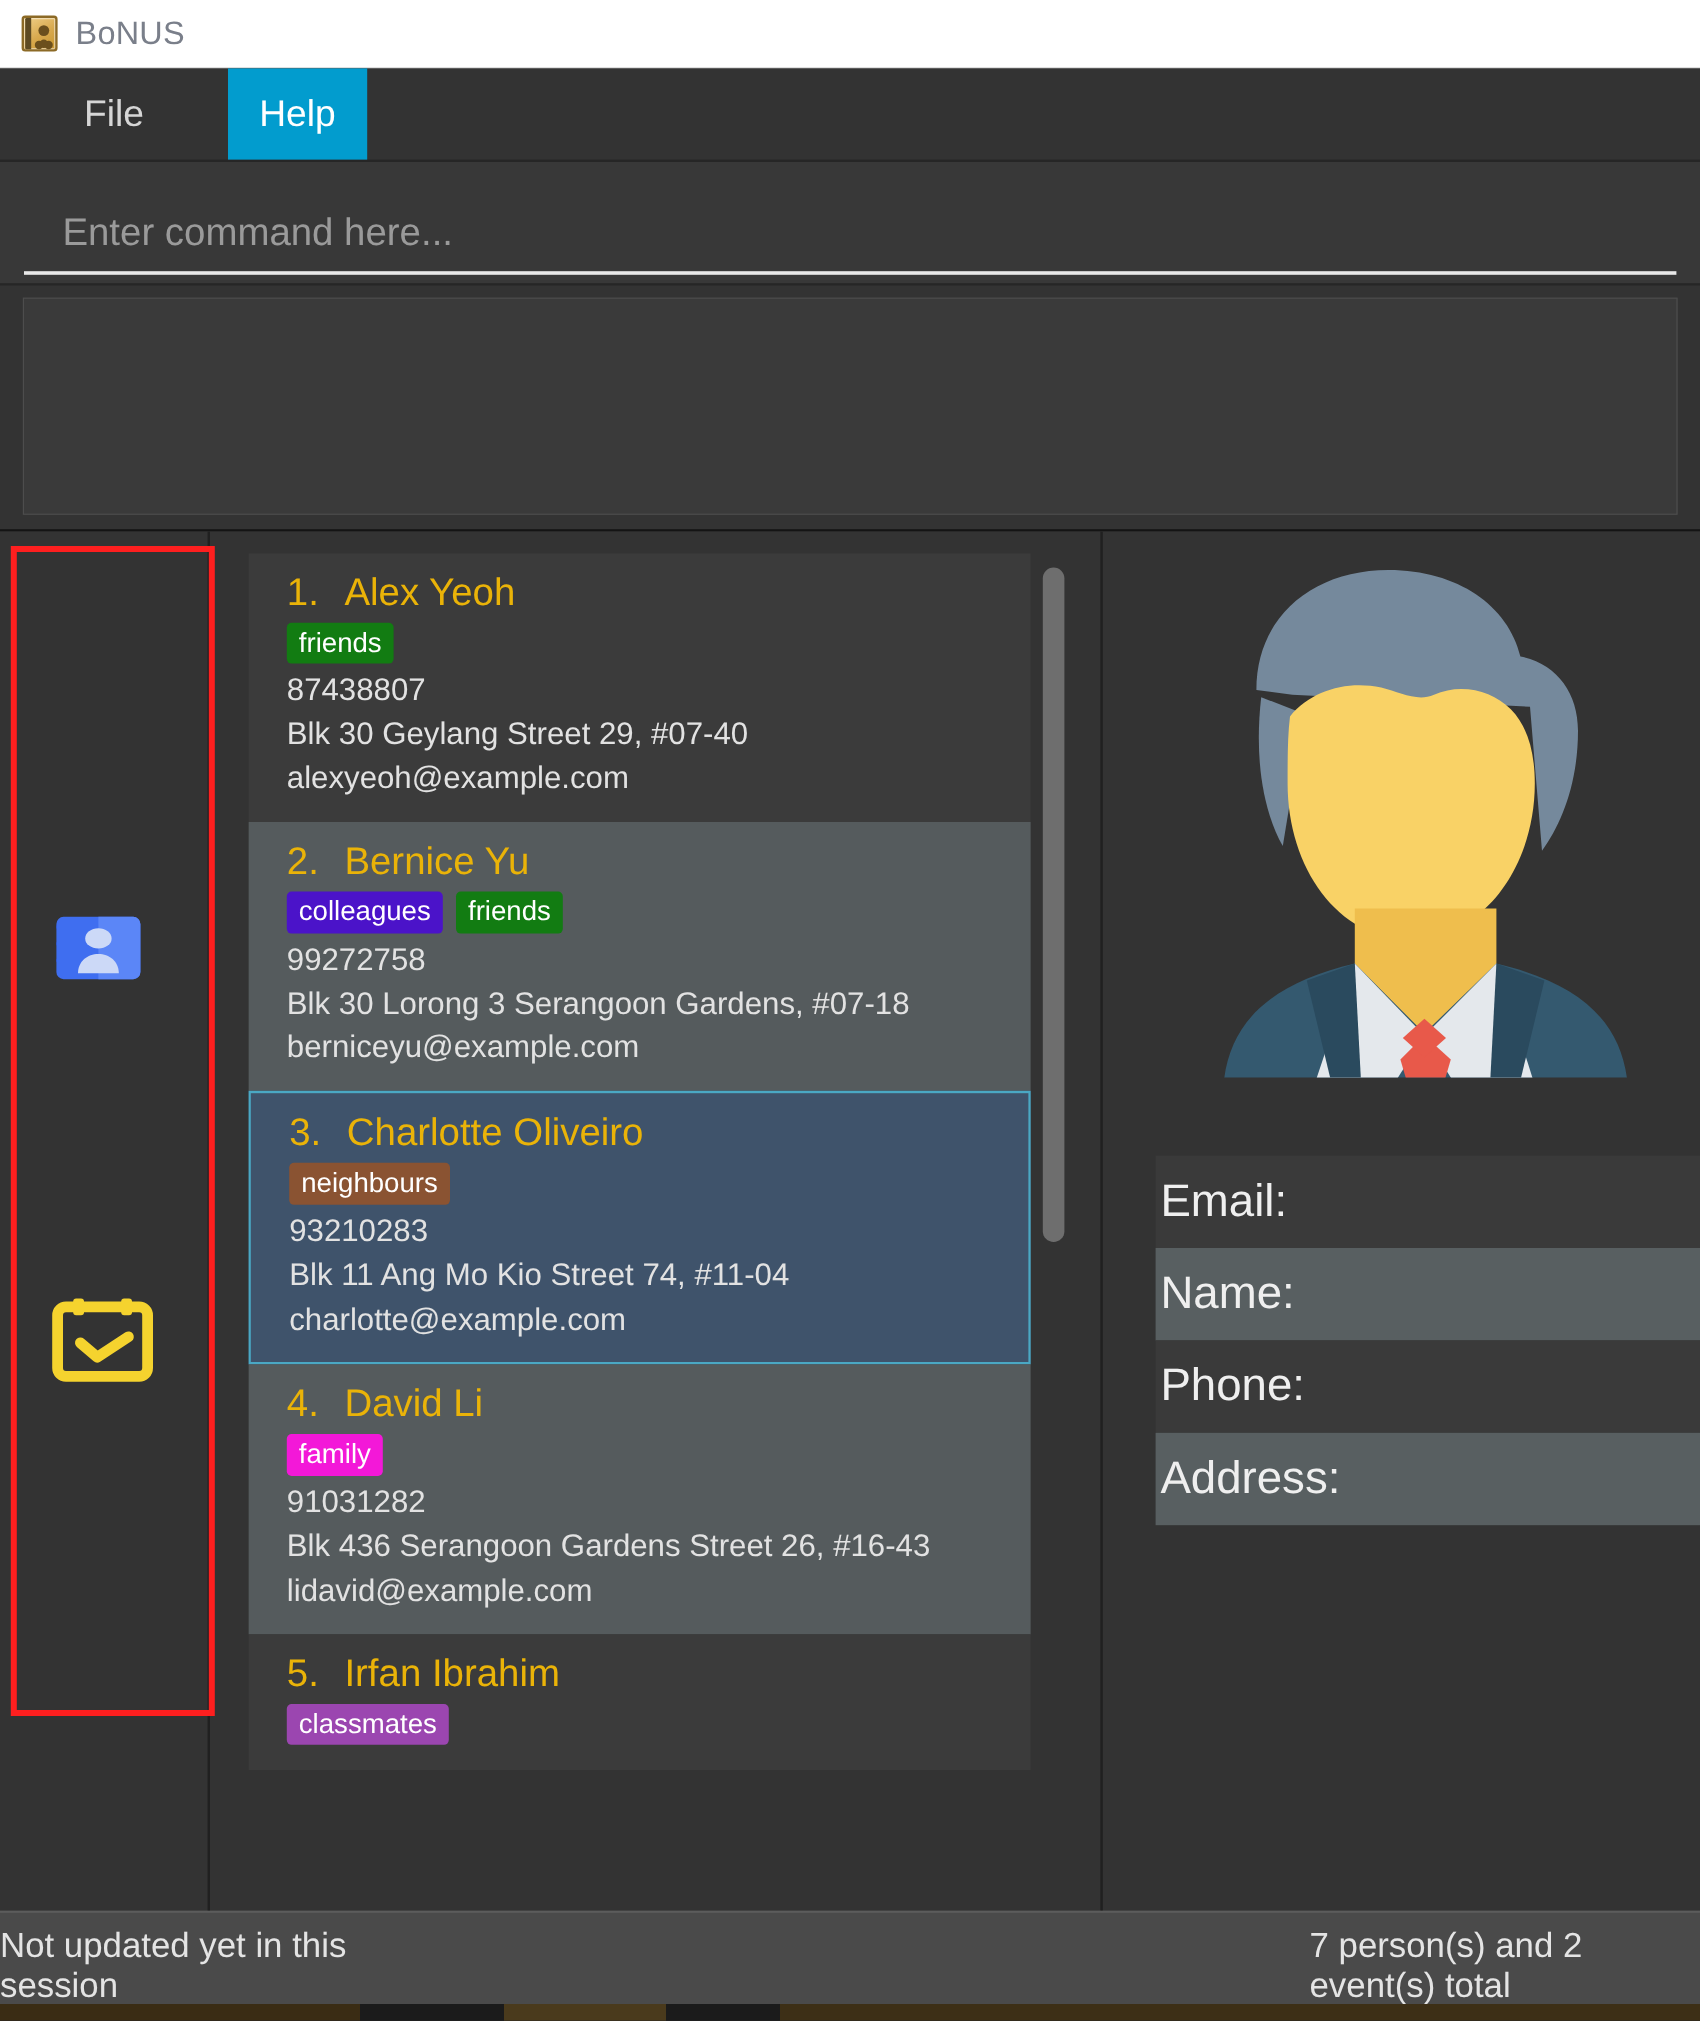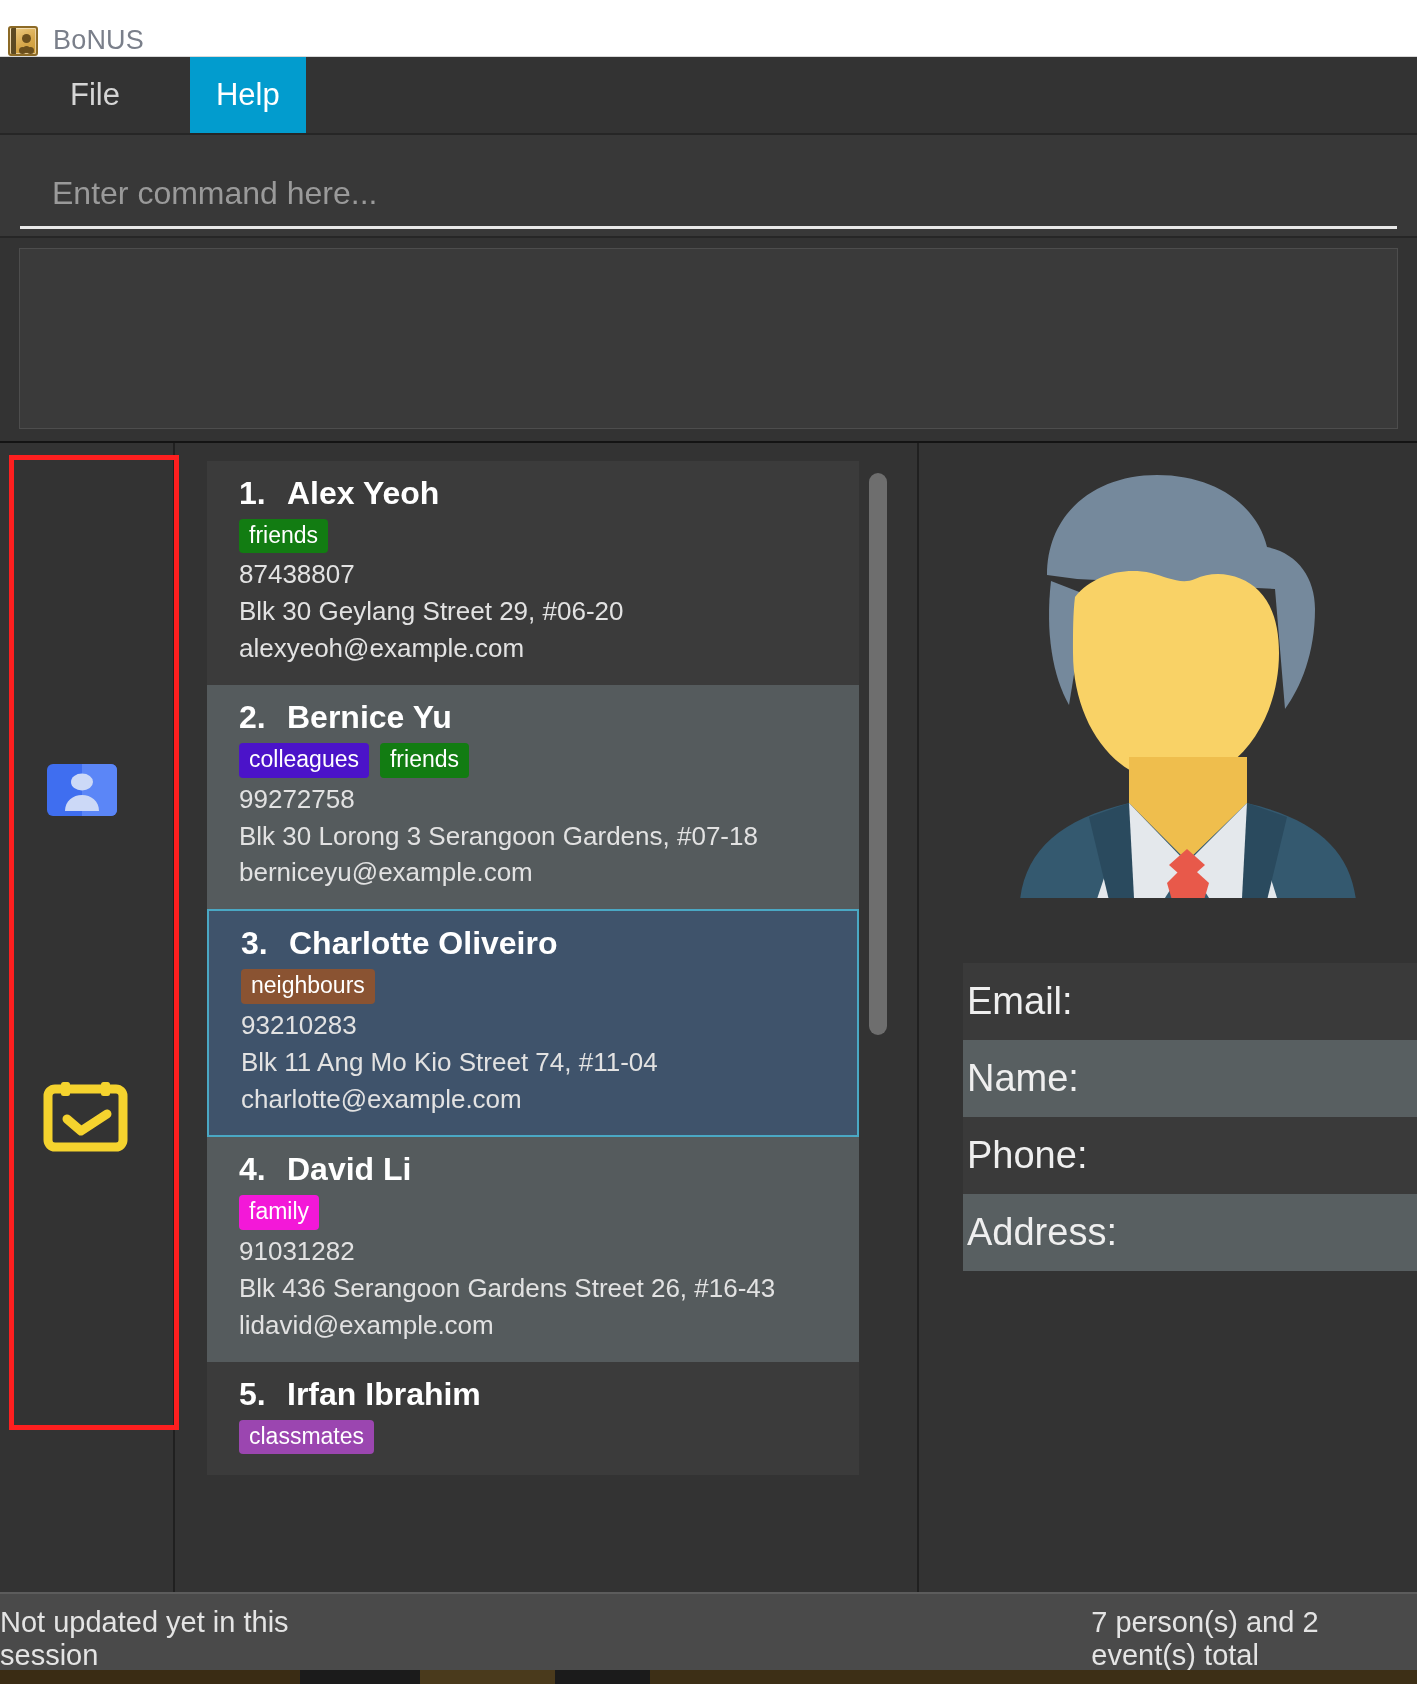--- a/index.html
+++ b/index.html
@@ -13,22 +13,22 @@
     position: relative;
     width: 1417px; height: 1684px;
     background: #1c1c1c;
     display: flex; flex-direction: column;
   }
 
   
   .titlebar {
     height: 57px; flex: 0 0 57px;
     background: #ffffff;
-    display: flex; align-items: flex-end;
-    padding-left: 8px;
+    display: flex; align-items: center;
+    padding-left: 18px;
     border-bottom: 1px solid #d8d8d8;
   }
   .title-icon {
     width: 30px; height: 30px;
     border-radius: 3px;
     background: linear-gradient(150deg, #f0d08a 0%, #d8a94e 55%, #c9972f 100%);
     border: 2px solid #8c6a26;
     position: relative;
     flex: 0 0 30px;
     box-shadow: inset 0 0 0 1px rgba(255,255,255,.45);
@@ -158,22 +158,22 @@
     padding: 14px 20px 18px 32px;
     background: #3b3b3b;
   }
   .person.alt { background: #555b5d; }
   .person.selected {
     background: #3f536b;
     border: 2px solid #4aa8c4;
   }
   .person-name {
     font-size: 32px;
-    font-weight: bold;
-    color: #ffffff;
+    font-weight: normal;
+    color: #eab308;
     margin-bottom: 7px;
     white-space: nowrap;
   }
   .person-name .idx { display: inline-block; min-width: 48px; }
   .tags { display: flex; gap: 11px; margin-bottom: 3px; }
   .tag {
     display: inline-block;
     padding: 3px 10px 5px 10px;
     border-radius: 4px;
     font-size: 23px;
@@ -309,21 +309,21 @@
     </div>
 
     <div class="list-pane">
       <div class="list-scroll" id="person-list">
           <div class="person">
             <div class="person-name"><span class="idx">1.</span>Alex Yeoh</div>
             <div class="tags">
               <span class="tag" style="background: rgb(18, 124, 18);">friends</span>
             </div>
             <div class="field">87438807</div>
-            <div class="field">Blk 30 Geylang Street 29, #06-20</div>
+            <div class="field">Blk 30 Geylang Street 29, #07-40</div>
             <div class="field">alexyeoh@example.com</div>
           </div>
           <div class="person alt">
             <div class="person-name"><span class="idx">2.</span>Bernice Yu</div>
             <div class="tags">
               <span class="tag" style="background: rgb(75, 19, 201);">colleagues</span>
               <span class="tag" style="background: rgb(18, 124, 18);">friends</span>
             </div>
             <div class="field">99272758</div>
             <div class="field">Blk 30 Lorong 3 Serangoon Gardens, #07-18</div>

